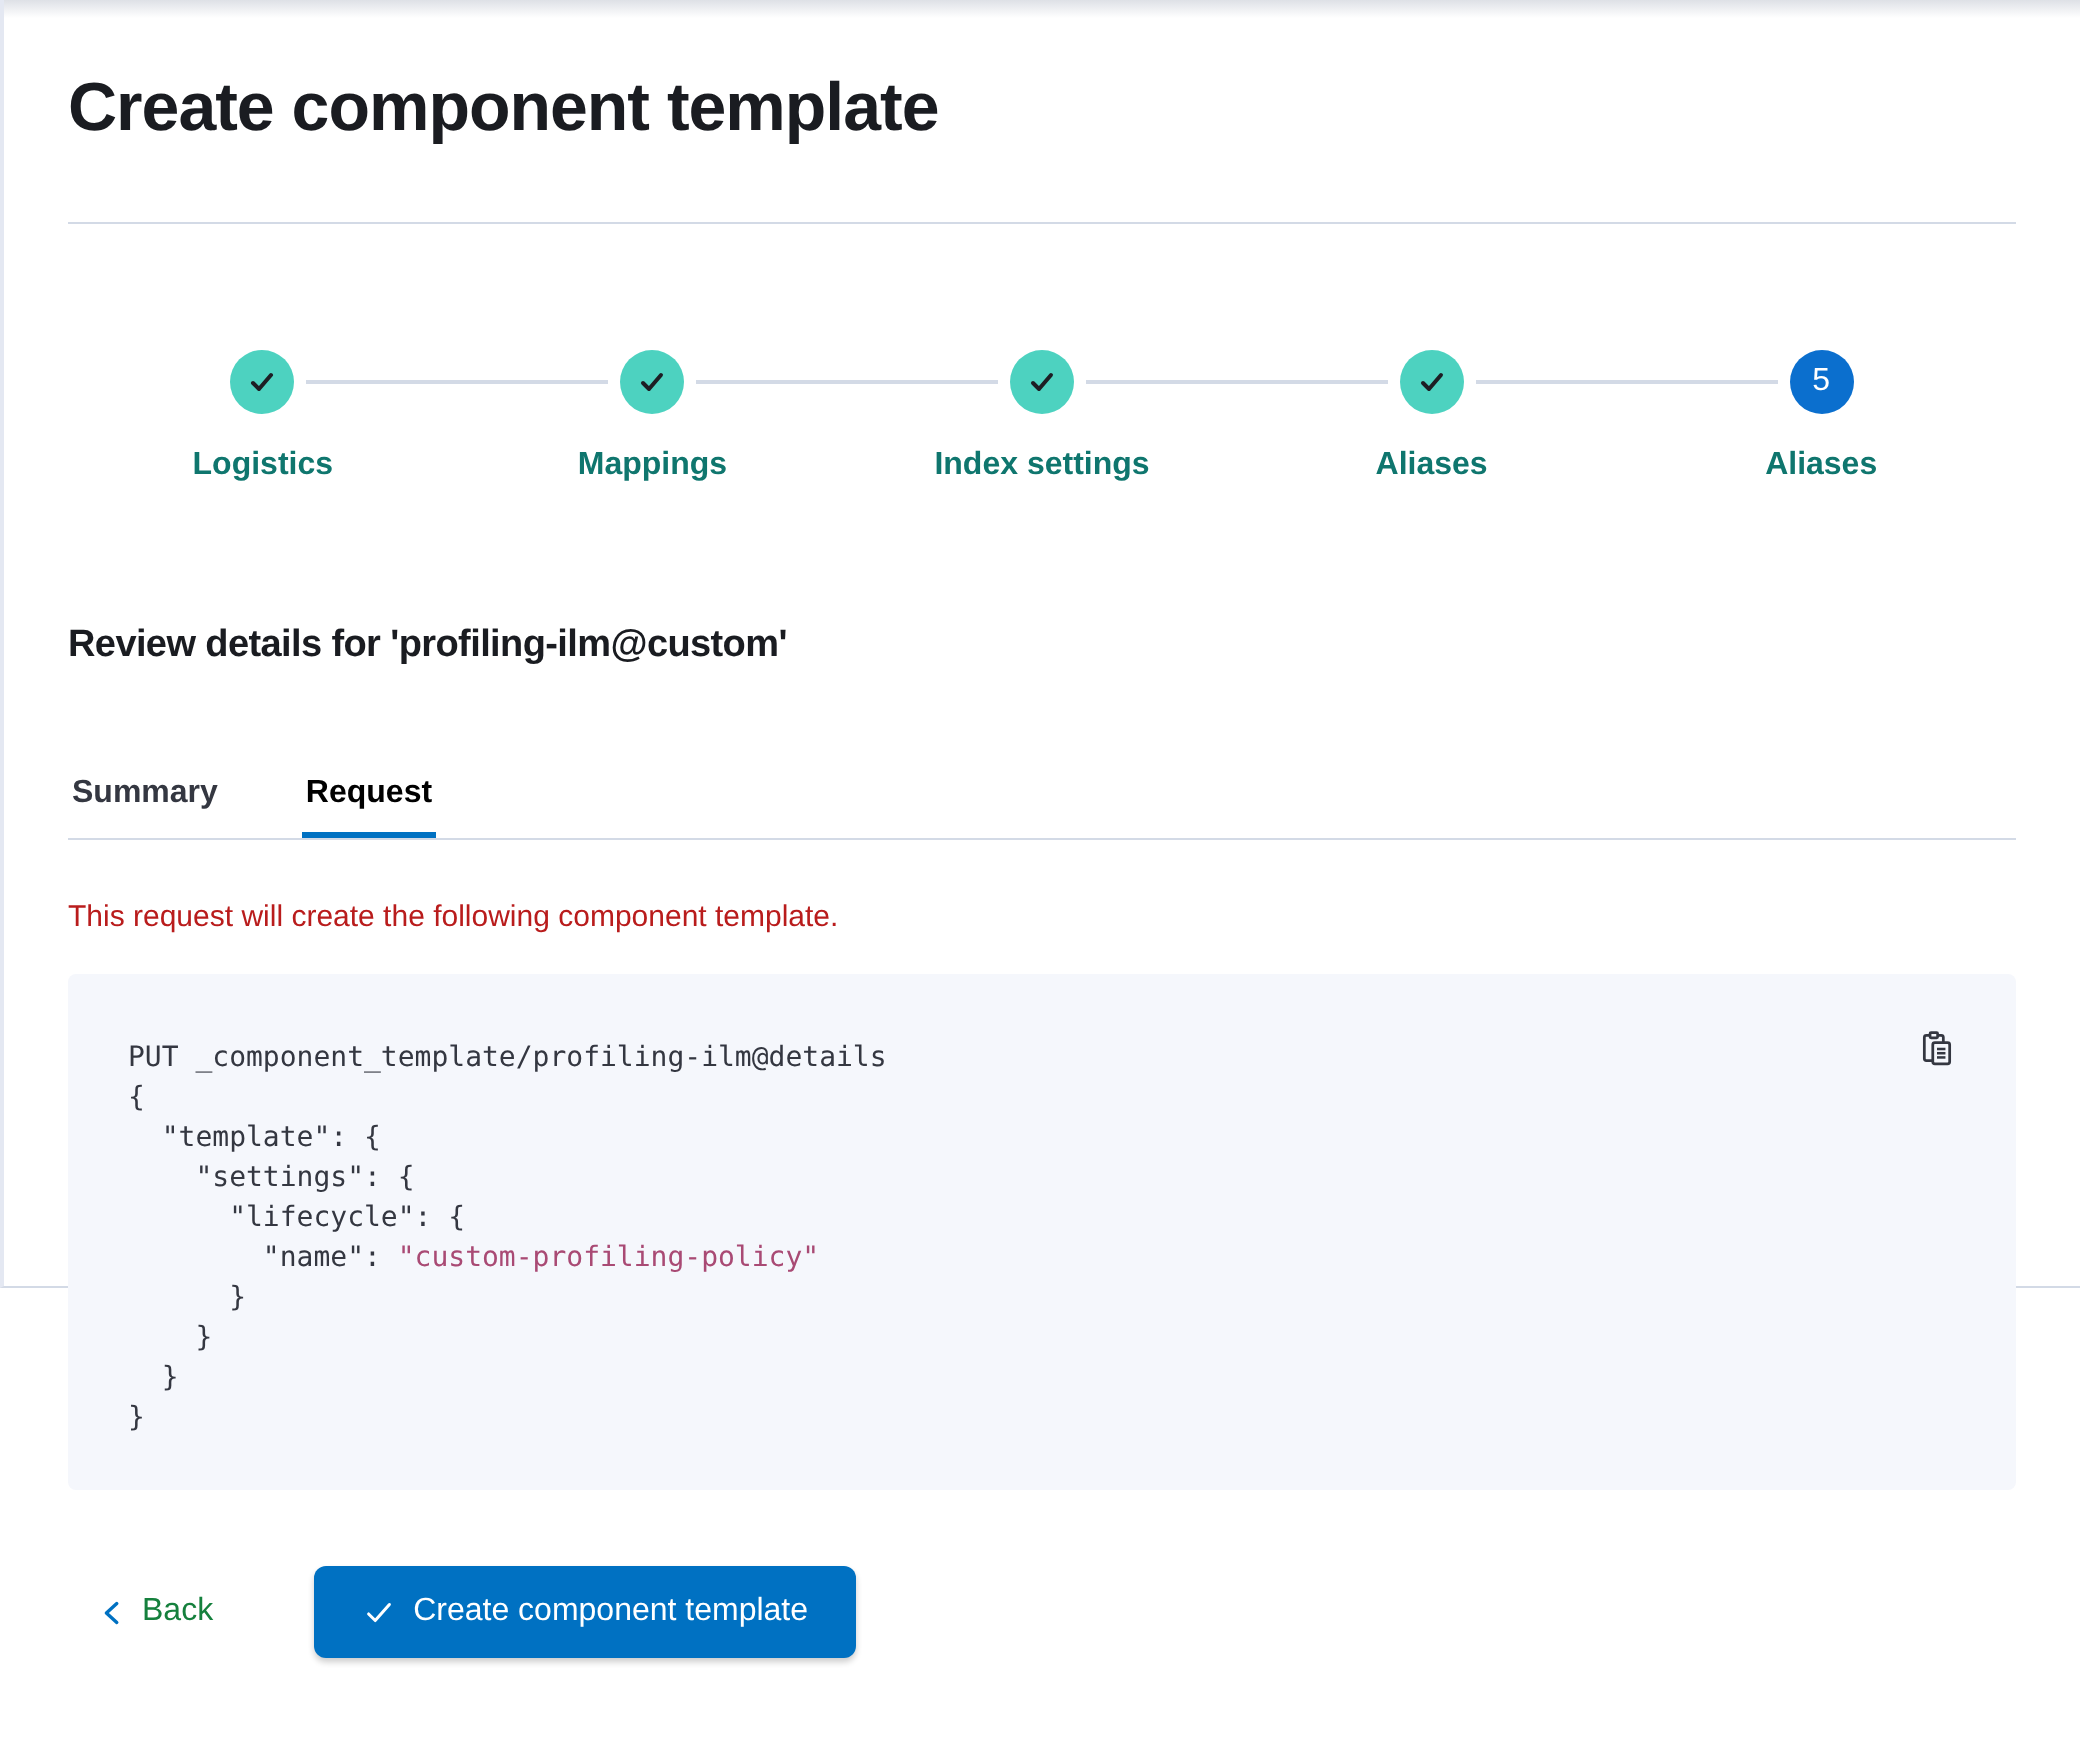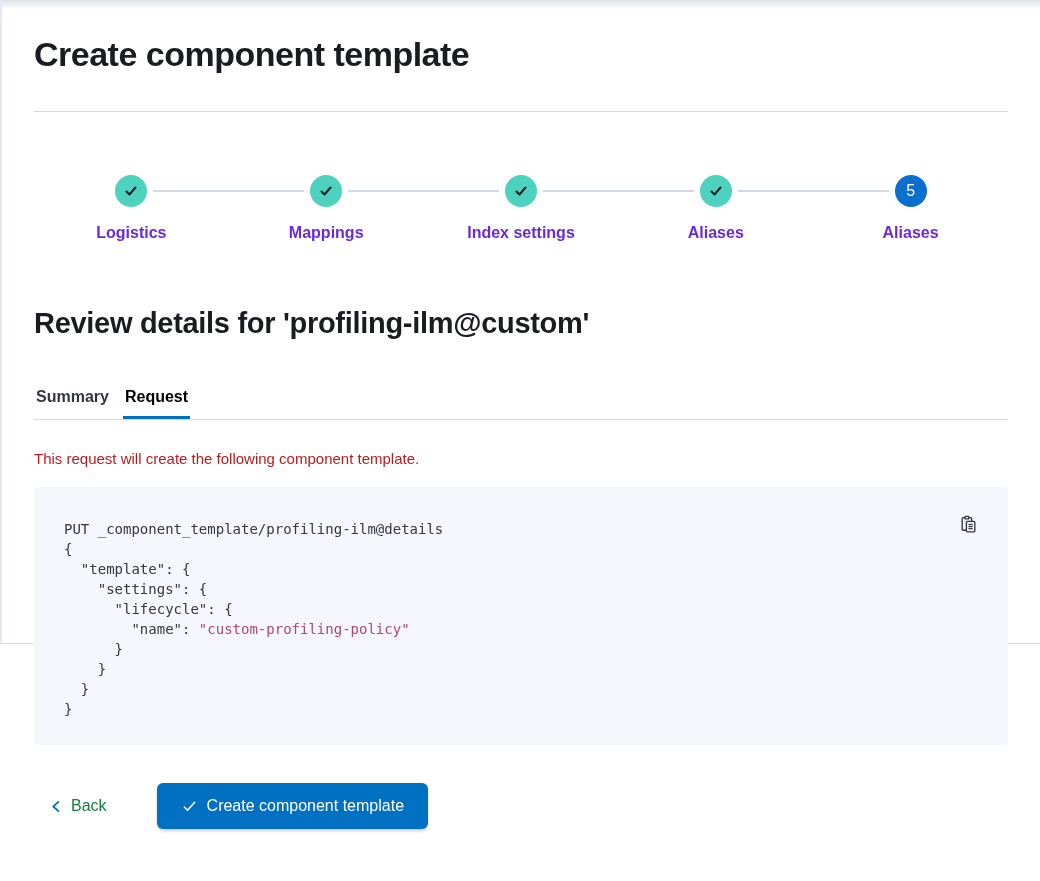--- a/index.html
+++ b/index.html
@@ -43,31 +43,31 @@
   }
   .step-circle {
     width: 32px; height: 32px; border-radius: 50%;
     display: flex; align-items: center; justify-content: center;
     position: relative; z-index: 1;
   }
   .step-circle.complete { background: #4dd2c0; }
   .step-circle.current { background: #0b6fce; color: #ffffff; font-size: 16px; font-weight: 400; }
   .step-label {
     margin-top: 14px; font-size: 16px; line-height: 24px;
-    font-weight: 700; color: #6d28d9; text-align: center;
+    font-weight: 700; color: #0f766e; text-align: center;
   }
 
   
   h2.review-heading {
     margin: 60px 0 4px 0;
-    font-size: 29px; line-height: 36px; font-weight: 700;
+    font-size: 19px; line-height: 36px; font-weight: 700;
     color: #1a1c21; letter-spacing: -0.3px;
   }
   .tabs {
-    display: flex; gap: 12px; margin-top: 44px;
+    display: flex; gap: 40px; margin-top: 44px;
     border-bottom: 1px solid #d3dae6;
   }
   .tab {
     font-size: 16px; line-height: 24px; font-weight: 700;
     padding: 0 2px 10px 2px; cursor: pointer;
     background: none; border: none; font-family: inherit; color: #343741;
   }
   .tab.selected {
     color: #000000;
     box-shadow: inset 0 -3px 0 #0071c2;

